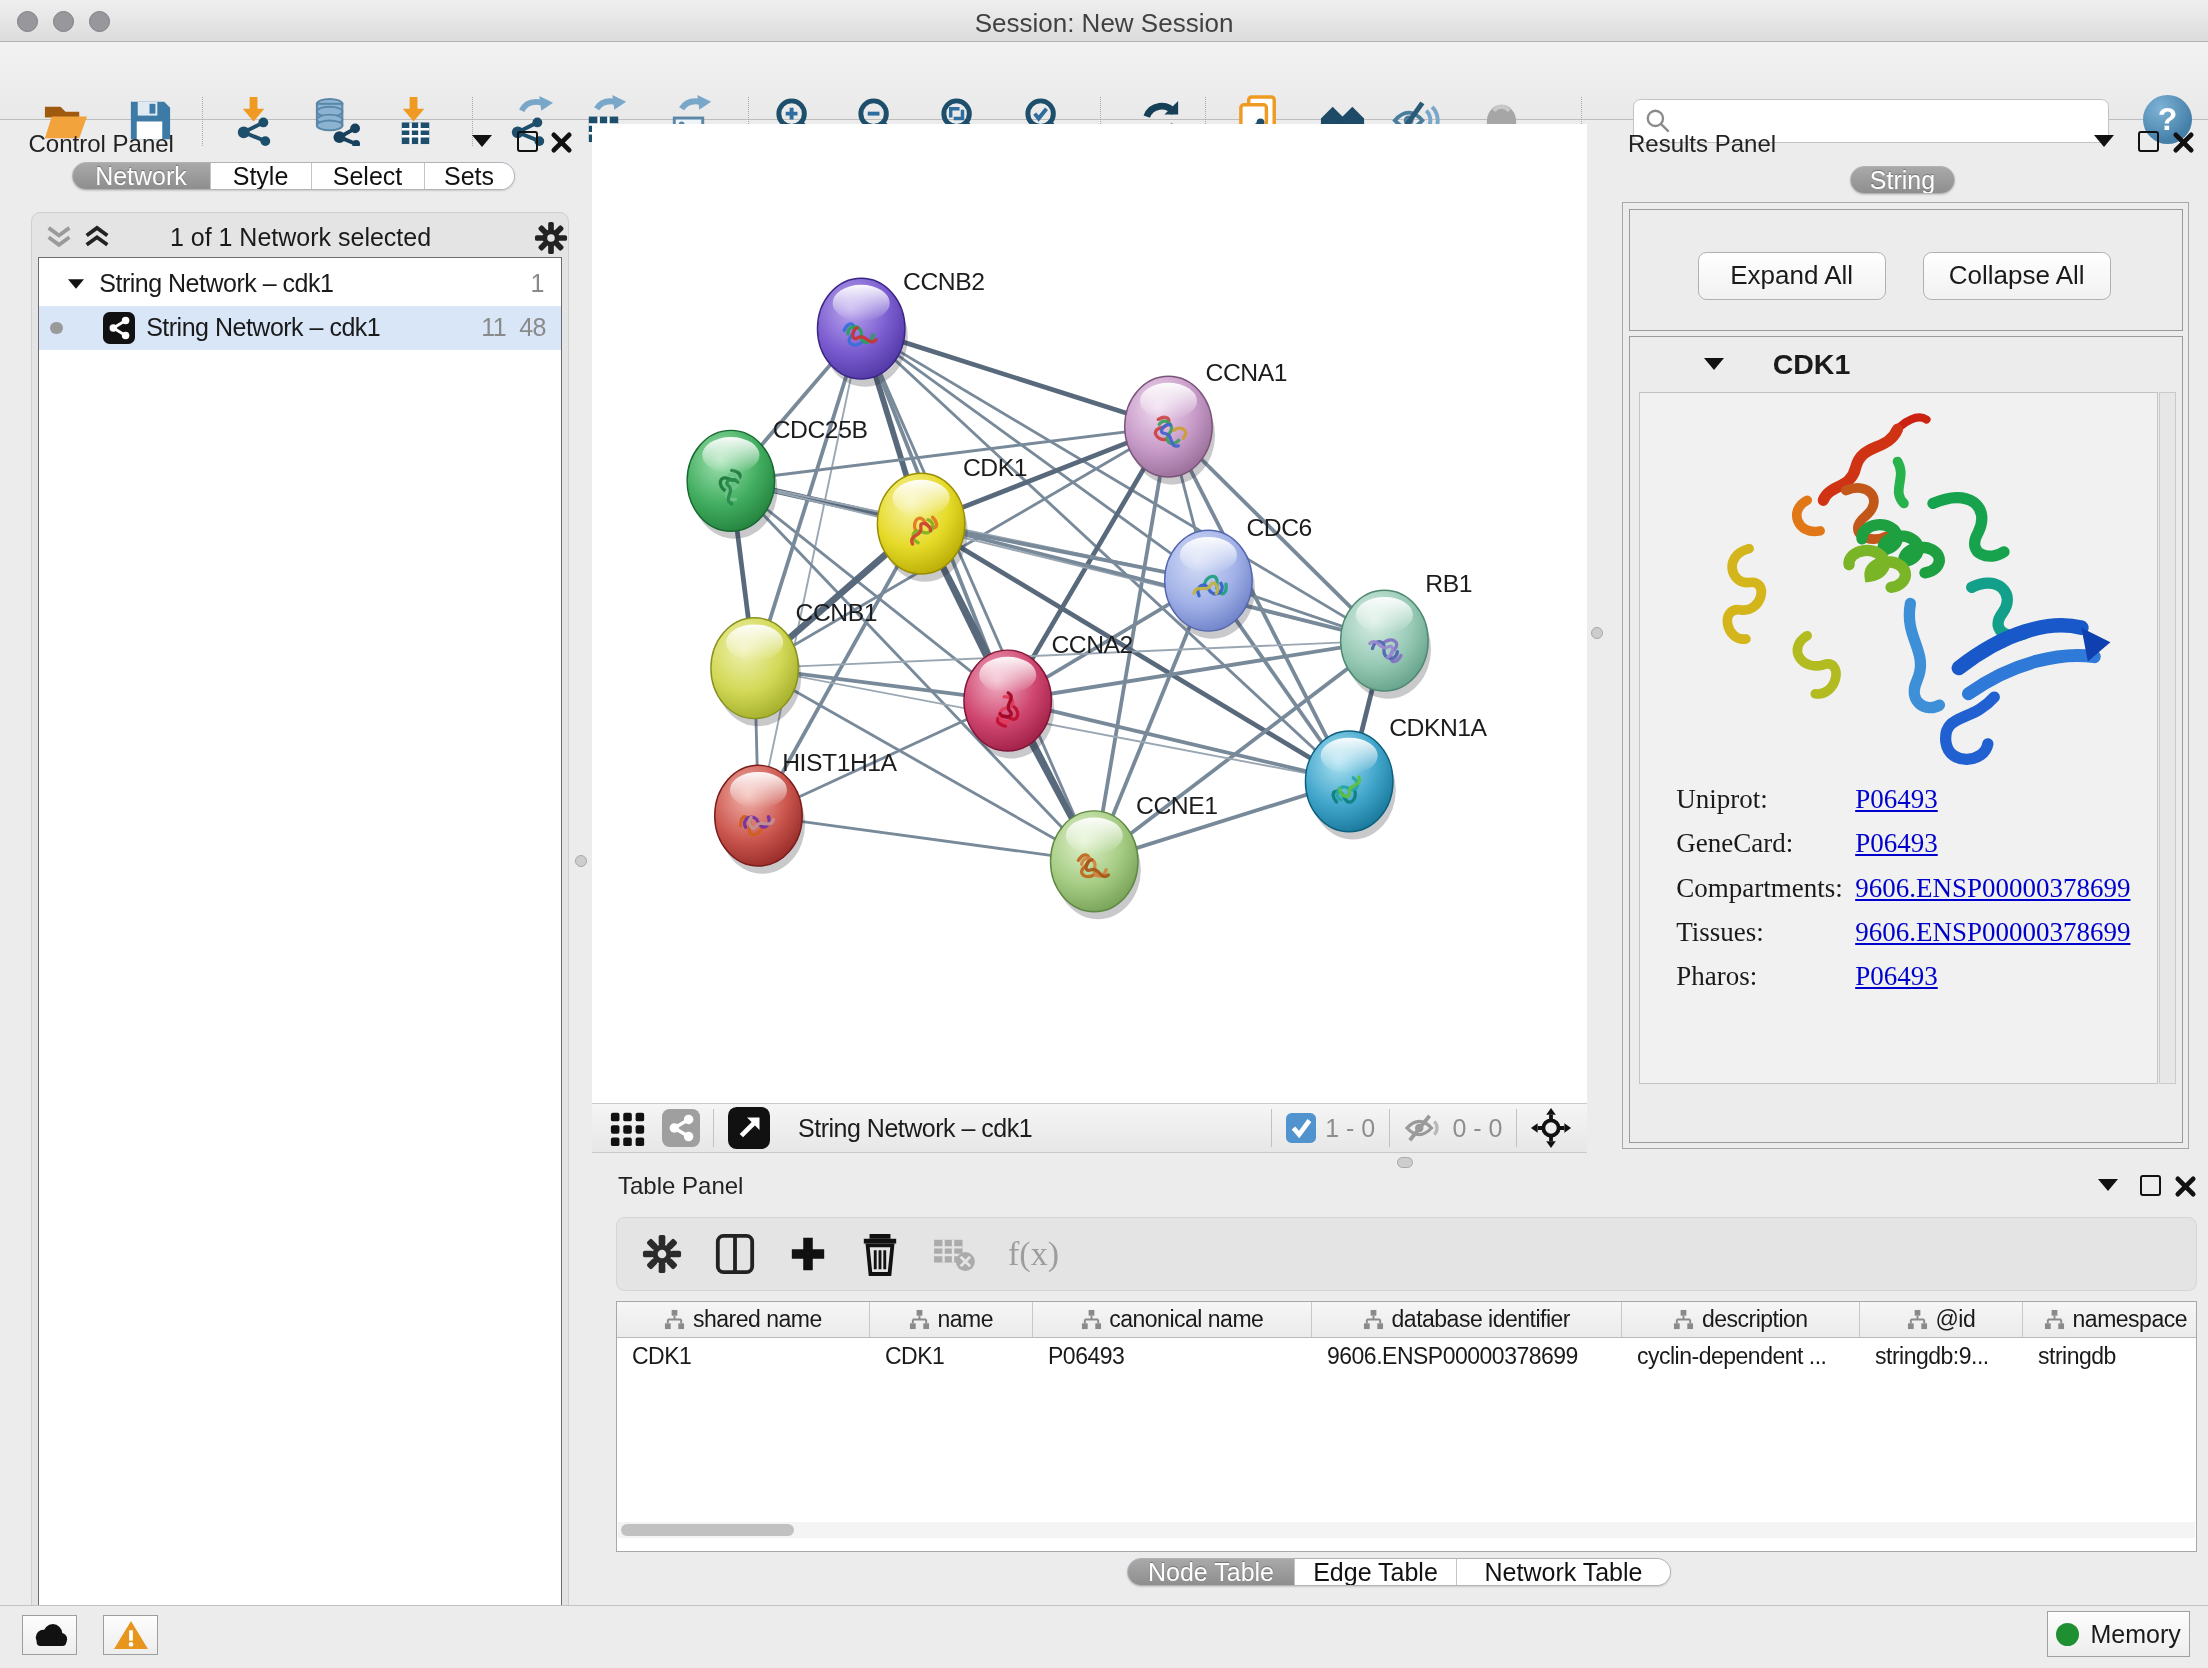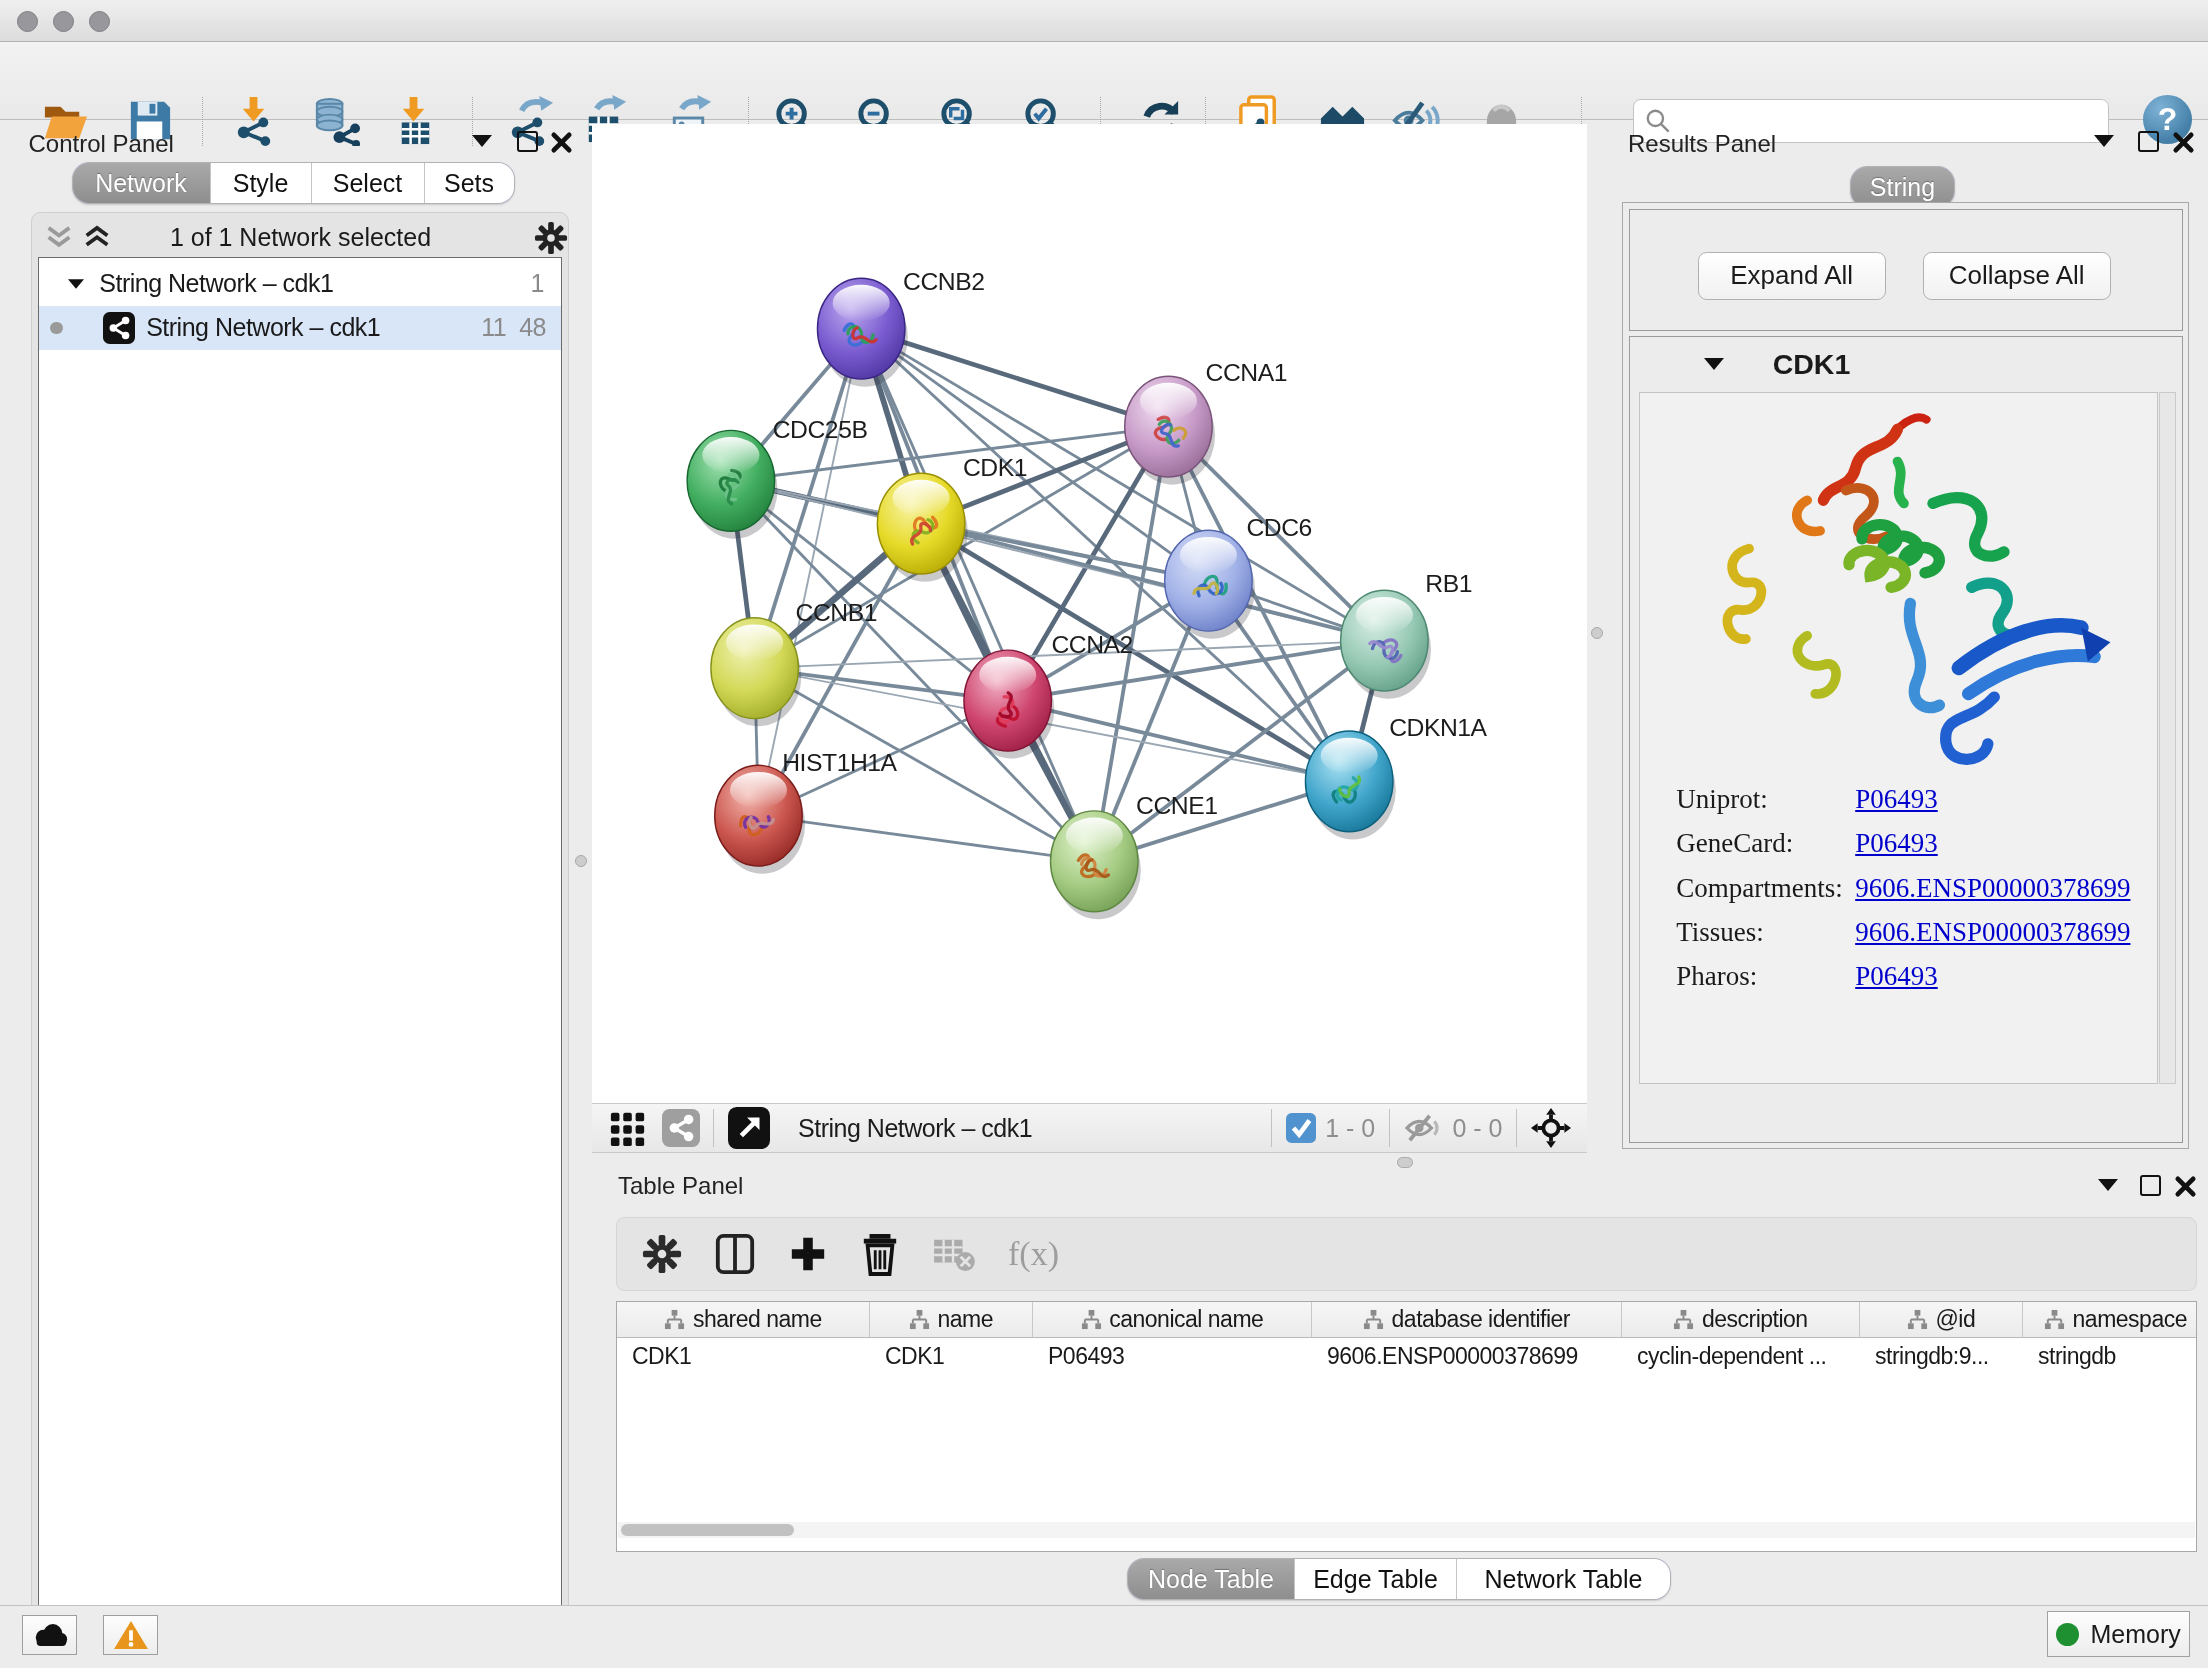--- a/index.html
+++ b/index.html
@@ -23,21 +23,21 @@
     background:radial-gradient(circle at 35% 28%, #7fb3d6, #447fa8 70%); color:#fff; font-size:32px; font-weight:bold;
     display:flex; align-items:center; justify-content:center; cursor:pointer; }
 
   
   .panel-title { font-size:24px; color:#222; }
   .win-min { width:21px; height:21px; border:2.9px solid #111; border-radius:2.9px; display:inline-block; }
   .win-x  { display:inline-block; width:23px; height:23px; }
   .tri-down { width:0; height:0; border-left:10.5px solid transparent; border-right:10.5px solid transparent; border-top:12.4px solid #111; display:inline-block; }
 
   
-  .seg { display:flex; height:42px; border:1px solid #b3b3b3; border-radius:17px; overflow:hidden; background:#c4b5fd; box-shadow:0 1px 1.9px rgba(0,0,0,.15); }
+  .seg { display:flex; height:28px; border:1px solid #b3b3b3; border-radius:17px; overflow:hidden; background:#c4b5fd; box-shadow:0 1px 1.9px rgba(0,0,0,.15); }
   .seg > div { display:flex; align-items:center; justify-content:center; font-size:25px; color:#111;
     border-right:1px solid #c4c4c4; cursor:pointer; background:#fff; white-space:nowrap; }
   .seg > div:last-child { border-right:none; }
   .seg > div.sel { background:linear-gradient(#a9a9a9,#8e8e8e); color:#fff; text-shadow:0 -1px 1px rgba(0,0,0,.3); }
 
   
   #cp { left:9.5px; top:124px; width:563px; height:1480px; }
   #cp-box { left:21px; top:88px; width:538px; height:1497px; background:#e4e4e4; border:1px solid #cfcfcf; border-radius:9.5px; position:absolute;}
   #cp-list { left:28.5px; top:133px; width:524px; height:1444px; background:#fff; border:1px solid #6b6b6b; position:absolute; }
   .tree-row { height:44px; display:flex; align-items:center; font-size:25px; letter-spacing:-0.5px; }
@@ -82,20 +82,21 @@
     border:1px solid #a0a0a0; display:flex; align-items:center; justify-content:center; gap:11.4px; font-size:25px; cursor:pointer; }
   #statusbar { position:absolute; left:0; top:1605px; width:2208px; height:63px; border-top:1px solid #c2c2c2; background:#ececec; }
 </style>
 </head>
 <body>
 
 <div id="titlebar" class="abs">
   <div class="tlight abs" style="left:17px"></div>
   <div class="tlight abs" style="left:53px"></div>
   <div class="tlight abs" style="left:89px"></div>
+  <div id="win-title" class="abs">Session: New Session</div>
 </div>
 
 <div id="toolbar" class="abs">
   <svg class="ticon" style="left:40px" viewBox="0 0 52 52">
     <path d="M5 12 h16 l5 5 h14 v6 H5z" fill="#a05a10"></path>
       <path d="M5 44 L12 22 h36 L40 44z" fill="#f2a33c"></path>
   </svg>
   <svg class="ticon" style="left:124px" viewBox="0 0 52 52">
     <path d="M7 7 h34 l6 6 v32 H7z" fill="#3d7ba6"></path>
       <rect x="14" y="7" width="20" height="14" fill="#dfeaf2"></rect>

